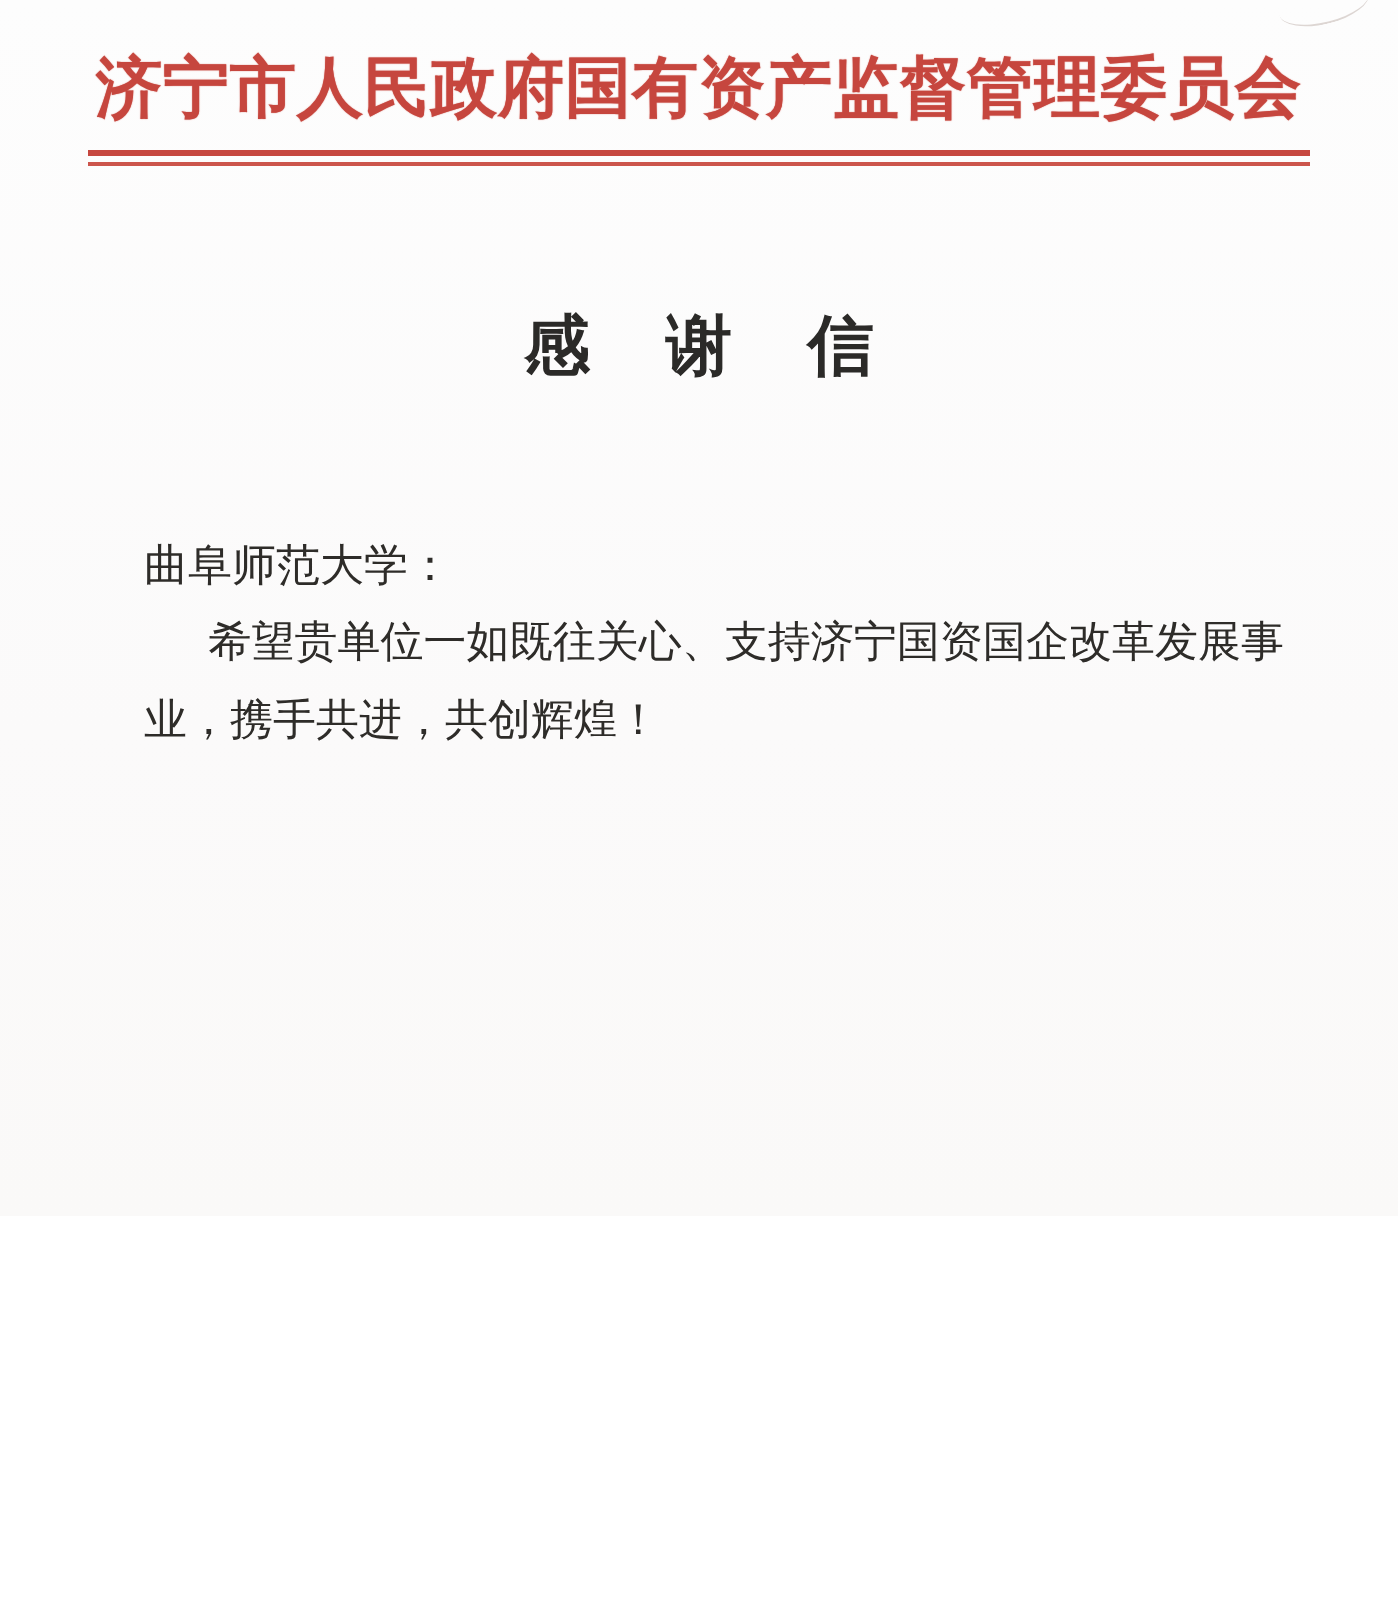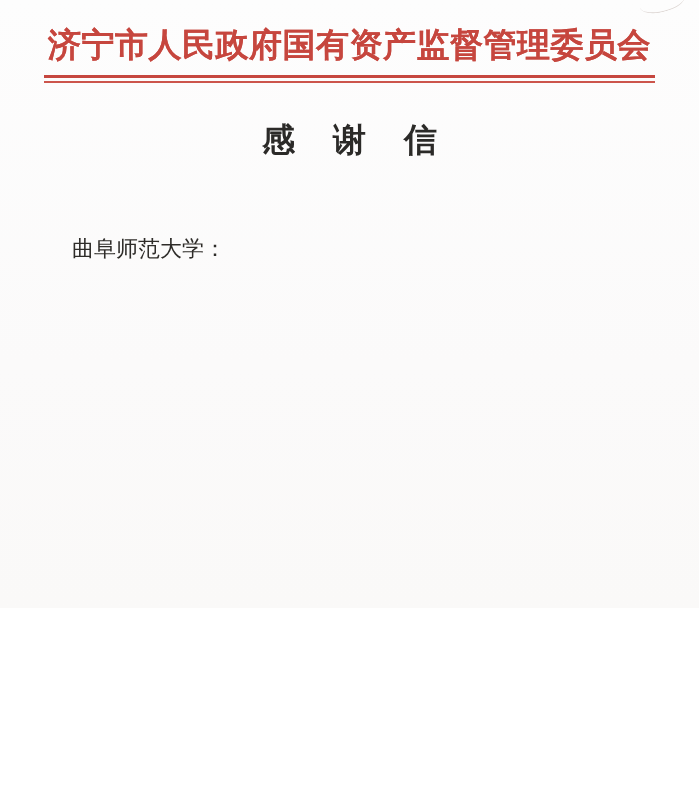--- a/index.html
+++ b/index.html
@@ -34,21 +34,21 @@
     color: #c6463e;
     letter-spacing: 0.5px;
     text-shadow: 0 0 0.6px #d0625a;
   }
   .rule {
     margin: 7px 44px 0 44px;
   }
   .rule-thick { height: 3px; background: #c6473f; }
   .rule-thin  { height: 1.5px; background: #cc554c; margin-top: 3px; }
   .title {
-    margin-top: 36px;
+    margin-top: 70px;
     text-align: center;
     font-size: 33px;
     line-height: 42px;
     font-weight: bold;
     color: #2b2a28;
     letter-spacing: 1.15em;
     text-indent: 1.15em;
   }
   .letter-body {
     margin: 68px 58px 0 72px;
@@ -99,20 +99,21 @@
 
   <div class="rule">
     <div class="rule-thick"></div>
     <div class="rule-thin"></div>
   </div>
 
   <h1 class="title">感谢信</h1>
 
   <div class="letter-body">
     <p class="salutation">曲阜师范大学：</p>
+    <p class="para">希望贵单位一如既往关心、支持济宁国资国企改革发展事业，携手共进，共创辉煌！</p>
   </div>
 
   <svg class="seal seal-left" viewBox="0 0 160 146" xmlns="http://www.w3.org/2000/svg">
     <g transform="rotate(-22 80 73)" stroke-linecap="round">
       <ellipse cx="80" cy="73" rx="76" ry="68" fill="none" stroke="#c84336" stroke-width="4.2"></ellipse>
       <polygon fill="#c84336" points="80,50 86.1,67.6 104.7,68 89.9,79.2 95.3,97 80,86.4 64.7,97 70.1,79.2 55.3,68 73.9,67.6"></polygon>
       <path id="sealArcL" d="M 27 97.9 A 60 53 0 1 1 133 97.9" fill="none"></path>
       <text font-size="13" fill="#c84336" text-anchor="middle">
         <textPath href="#sealArcL" startOffset="50%">济宁市人民政府国有资产监督管理委员会</textPath>
       </text>

